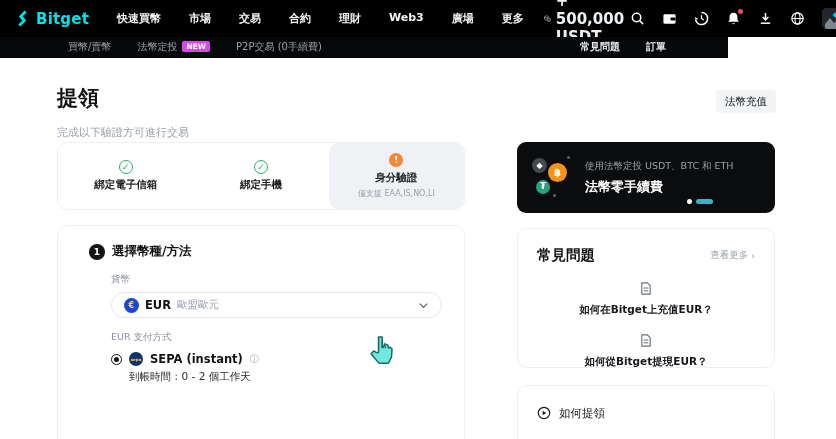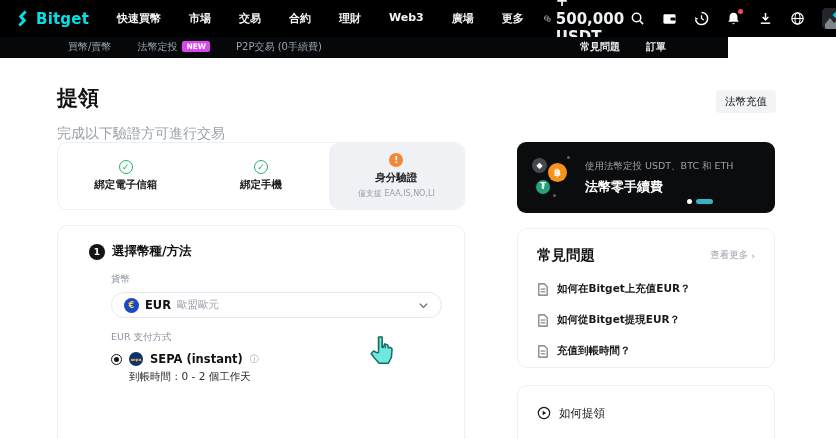--- a/index.html
+++ b/index.html
@@ -38,21 +38,21 @@
   .subnav-right .subnav-item { color:#e8eaee; font-weight:600; margin-right:0; }
 
   
   .page-title { position:absolute; top:84px; left:57px; font-size:21px; font-weight:bold; color:#121214; }
   .fiat-dep-btn {
     position:absolute; top:90px; left:716px; width:60px; height:23px;
     background:#f3f4f6; border:none; border-radius:4px; font-size:10.5px; color:#16181b;
     display:flex; align-items:center; justify-content:center; cursor:pointer;
     font-family:inherit;
   }
-  .hint { position:absolute; top:125px; left:57px; font-size:14px; color:#9aa1ab; }
+  .hint { position:absolute; top:125px; left:57px; font-size:11px; color:#9aa1ab; }
 
   
   .verify-card {
     position:absolute; top:142px; left:57px; width:408px; height:68px;
     background:#fff; border:1px solid #edeff2; border-radius:10px; display:flex;
   }
   .vcol { flex:1; display:flex; flex-direction:column; align-items:center; justify-content:center; gap:4px; cursor:pointer; }
   .vcol.hl { background:#f0f1f4; border-radius:10px; }
   .check-ic { width:14px; height:14px; border-radius:50%; border:1.5px solid #20b26c; color:#20b26c; font-size:9px; font-weight:bold; display:flex; align-items:center; justify-content:center; }
   .alert-ic { width:14px; height:14px; border-radius:50%; background:#f0883a; color:#fff; font-size:9px; font-weight:bold; display:flex; align-items:center; justify-content:center; }
@@ -109,21 +109,21 @@
   .pdot { width:5px; height:5px; border-radius:50%; background:#ffffff; cursor:pointer; }
   .ppill { width:17px; height:5px; border-radius:3px; background:#35b5c3; cursor:pointer; }
 
   .faq-card {
     position:absolute; top:228px; left:517px; width:258px; height:140px;
     background:#fff; border:1px solid #edeff2; border-radius:10px; padding:17px 19px;
   }
   .faq-head { display:flex; align-items:center; justify-content:space-between; }
   .faq-title { font-size:14.5px; font-weight:bold; color:#121214; }
   .faq-more { font-size:9.5px; color:#9aa1ab; cursor:pointer; display:flex; align-items:center; gap:3px; }
-  .faq-item { display:flex; align-items:center; gap:8px; margin-top:17px; cursor:pointer; }
+  .faq-item { display:flex; align-items:center; gap:8px; margin-top:17px; cursor:pointer;flex-direction:column; }
   .faq-item span { font-size:10.5px; font-weight:bold; color:#16181b; }
 
   .howto-card {
     position:absolute; top:385px; left:517px; width:258px; height:70px;
     background:#fff; border:1px solid #edeff2; border-radius:10px;
     display:flex; align-items:center; gap:8px; padding:0 19px 14px;
   }
   .howto-card span { font-size:11.5px; font-weight:normal; color:#16181b; }
 
   .cursor { position:absolute; left:366px; top:334px; width:30px; height:32px; pointer-events:none; z-index:50; }

